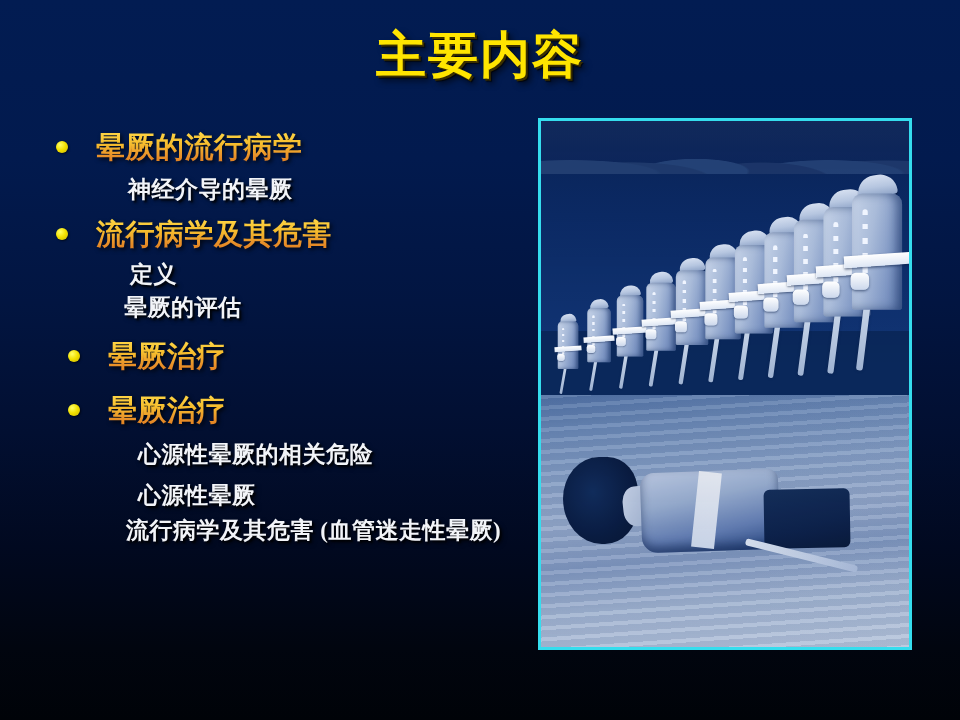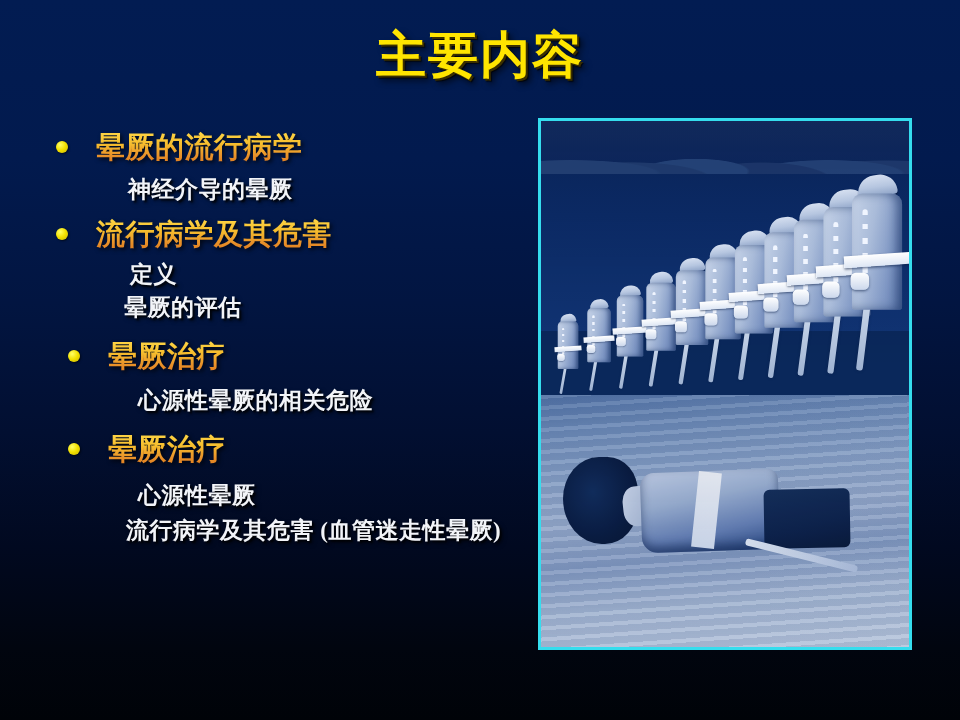--- a/index.html
+++ b/index.html
@@ -318,27 +318,27 @@
     <div class="row lvl2 r4">
       <span>晕厥的评估</span>
     </div>
 
 
     <div class="row lvl1 r6">
       <span class="dot indent"></span>
       <span class="h1txt">晕厥治疗</span>
     </div>
 
-    <div class="row lvl2 r7">
-      <span>心源性晕厥的相关危险</span>
-    </div>
-
     <div class="row lvl1 r8">
       <span class="dot indent"></span>
       <span class="h1txt">晕厥治疗</span>
+    </div>
+
+    <div class="row lvl2 r7">
+      <span>心源性晕厥的相关危险</span>
     </div>
 
     <div class="row lvl2 r9">
       <span>心源性晕厥</span>
     </div>
 
     <div class="row lvl2 r10">
       <span>流行病学及其危害 (血管迷走性晕厥)</span>
     </div>
 

